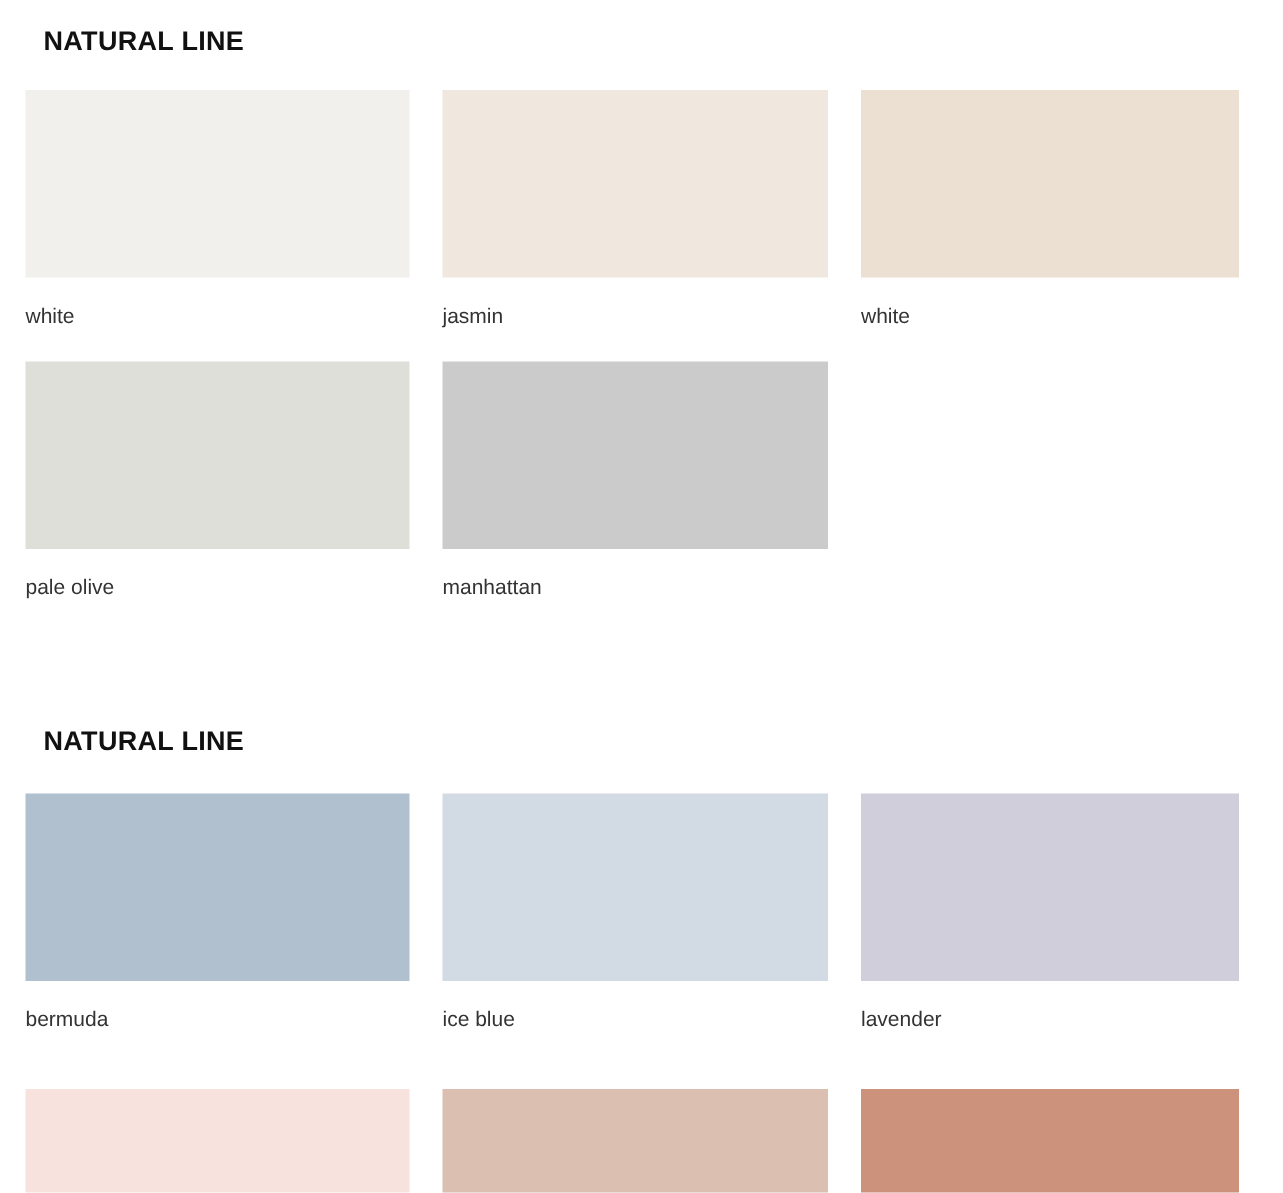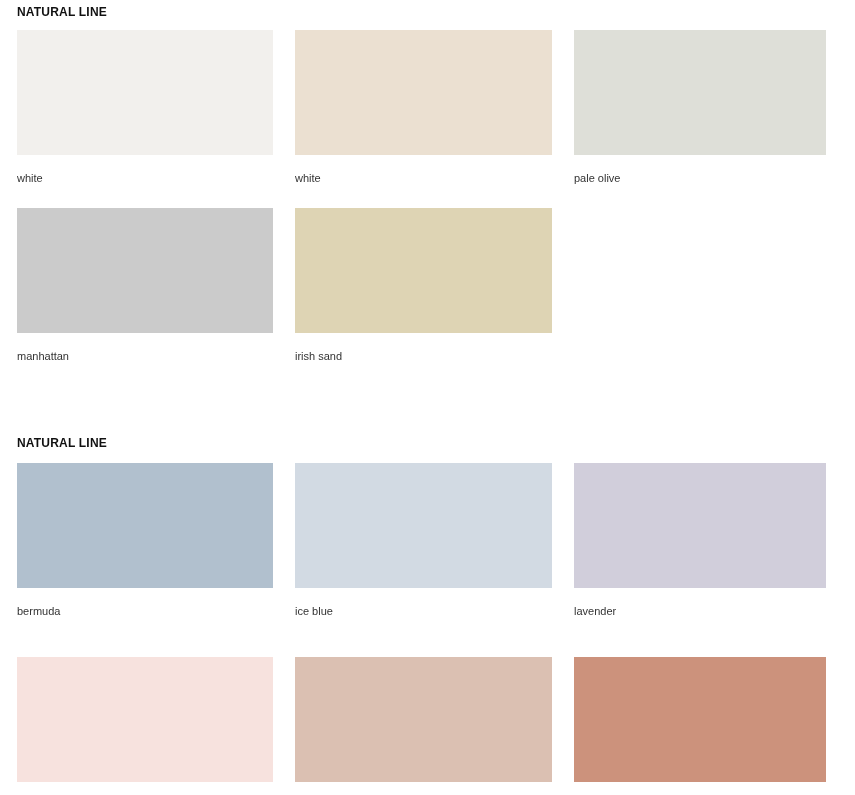--- a/index.html
+++ b/index.html
@@ -19,26 +19,26 @@
     position: relative;
     width: 855px;
     height: 795px;
     box-sizing: border-box;
     padding: 0 17px;
   }
   .line-section {
     width: 100%;
   }
   .section-heading {
-    font-size: 12px;
+    font-size: 18px;
     font-weight: bold;
     color: #111111;
     letter-spacing: 0.2px;
     line-height: 1;
-    margin: 0;
+    margin: 12px;
     padding: 0;
   }
   .swatch-grid {
     display: grid;
     grid-template-columns: 256px 257px 252px;
     column-gap: 22px;
     row-gap: 0px;
   }
   .swatch-cell {
     display: block;
@@ -46,21 +46,21 @@
   .swatch-chip {
     display: block;
     width: 100%;
     height: 125px;
     border: 0;
     padding: 0;
     margin: 0;
   }
   .swatch-label {
     display: block;
-    font-size: 11px;
+    font-size: 14px;
     font-weight: normal;
     color: #333333;
     line-height: 1;
     padding-top: 18px;
   }
   
   #section-natural .section-heading { padding-top: 6px; }
   #section-natural .swatch-grid { padding-top: 12px; }
   #section-natural .swatch-cell { padding-bottom: 24px; }
   
@@ -75,40 +75,40 @@
 
   <section class="line-section" id="section-natural">
     <h2 class="section-heading" style="color: rgb(17, 17, 17);">NATURAL LINE</h2>
     <div class="swatch-grid">
 
       <div class="swatch-cell">
         <div class="swatch-chip" style="background-color: rgb(242, 240, 237);"></div>
         <span class="swatch-label" style="color: rgb(51, 51, 51);">white</span>
       </div>
 
+      <div class="swatch-cell">
+        <div class="swatch-chip" style="background-color: rgb(240, 232, 223);"></div>
+        <span class="swatch-label" style="color: rgb(51, 51, 51);">jasmin</span>
+      </div>
 
       <div class="swatch-cell">
         <div class="swatch-chip" style="background-color: rgb(235, 224, 209);"></div>
         <span class="swatch-label" style="color: rgb(51, 51, 51);">white</span>
       </div>
 
       <div class="swatch-cell">
         <div class="swatch-chip" style="background-color: rgb(222, 223, 216);"></div>
         <span class="swatch-label" style="color: rgb(51, 51, 51);">pale olive</span>
       </div>
 
       <div class="swatch-cell">
         <div class="swatch-chip" style="background-color: rgb(203, 203, 203);"></div>
         <span class="swatch-label" style="color: rgb(51, 51, 51);">manhattan</span>
       </div>
 
-      <div class="swatch-cell">
-        <div class="swatch-chip" style="background-color: rgb(222, 212, 180);"></div>
-        <span class="swatch-label" style="color: rgb(51, 51, 51);">irish sand</span>
-      </div>
 
     </div>
   </section>
 
   <section class="line-section" id="section-vintage">
     <h2 class="section-heading" style="color: rgb(17, 17, 17);">NATURAL LINE</h2>
     <div class="swatch-grid">
 
       <div class="swatch-cell">
         <div class="swatch-chip" style="background-color: rgb(177, 192, 206);"></div>

